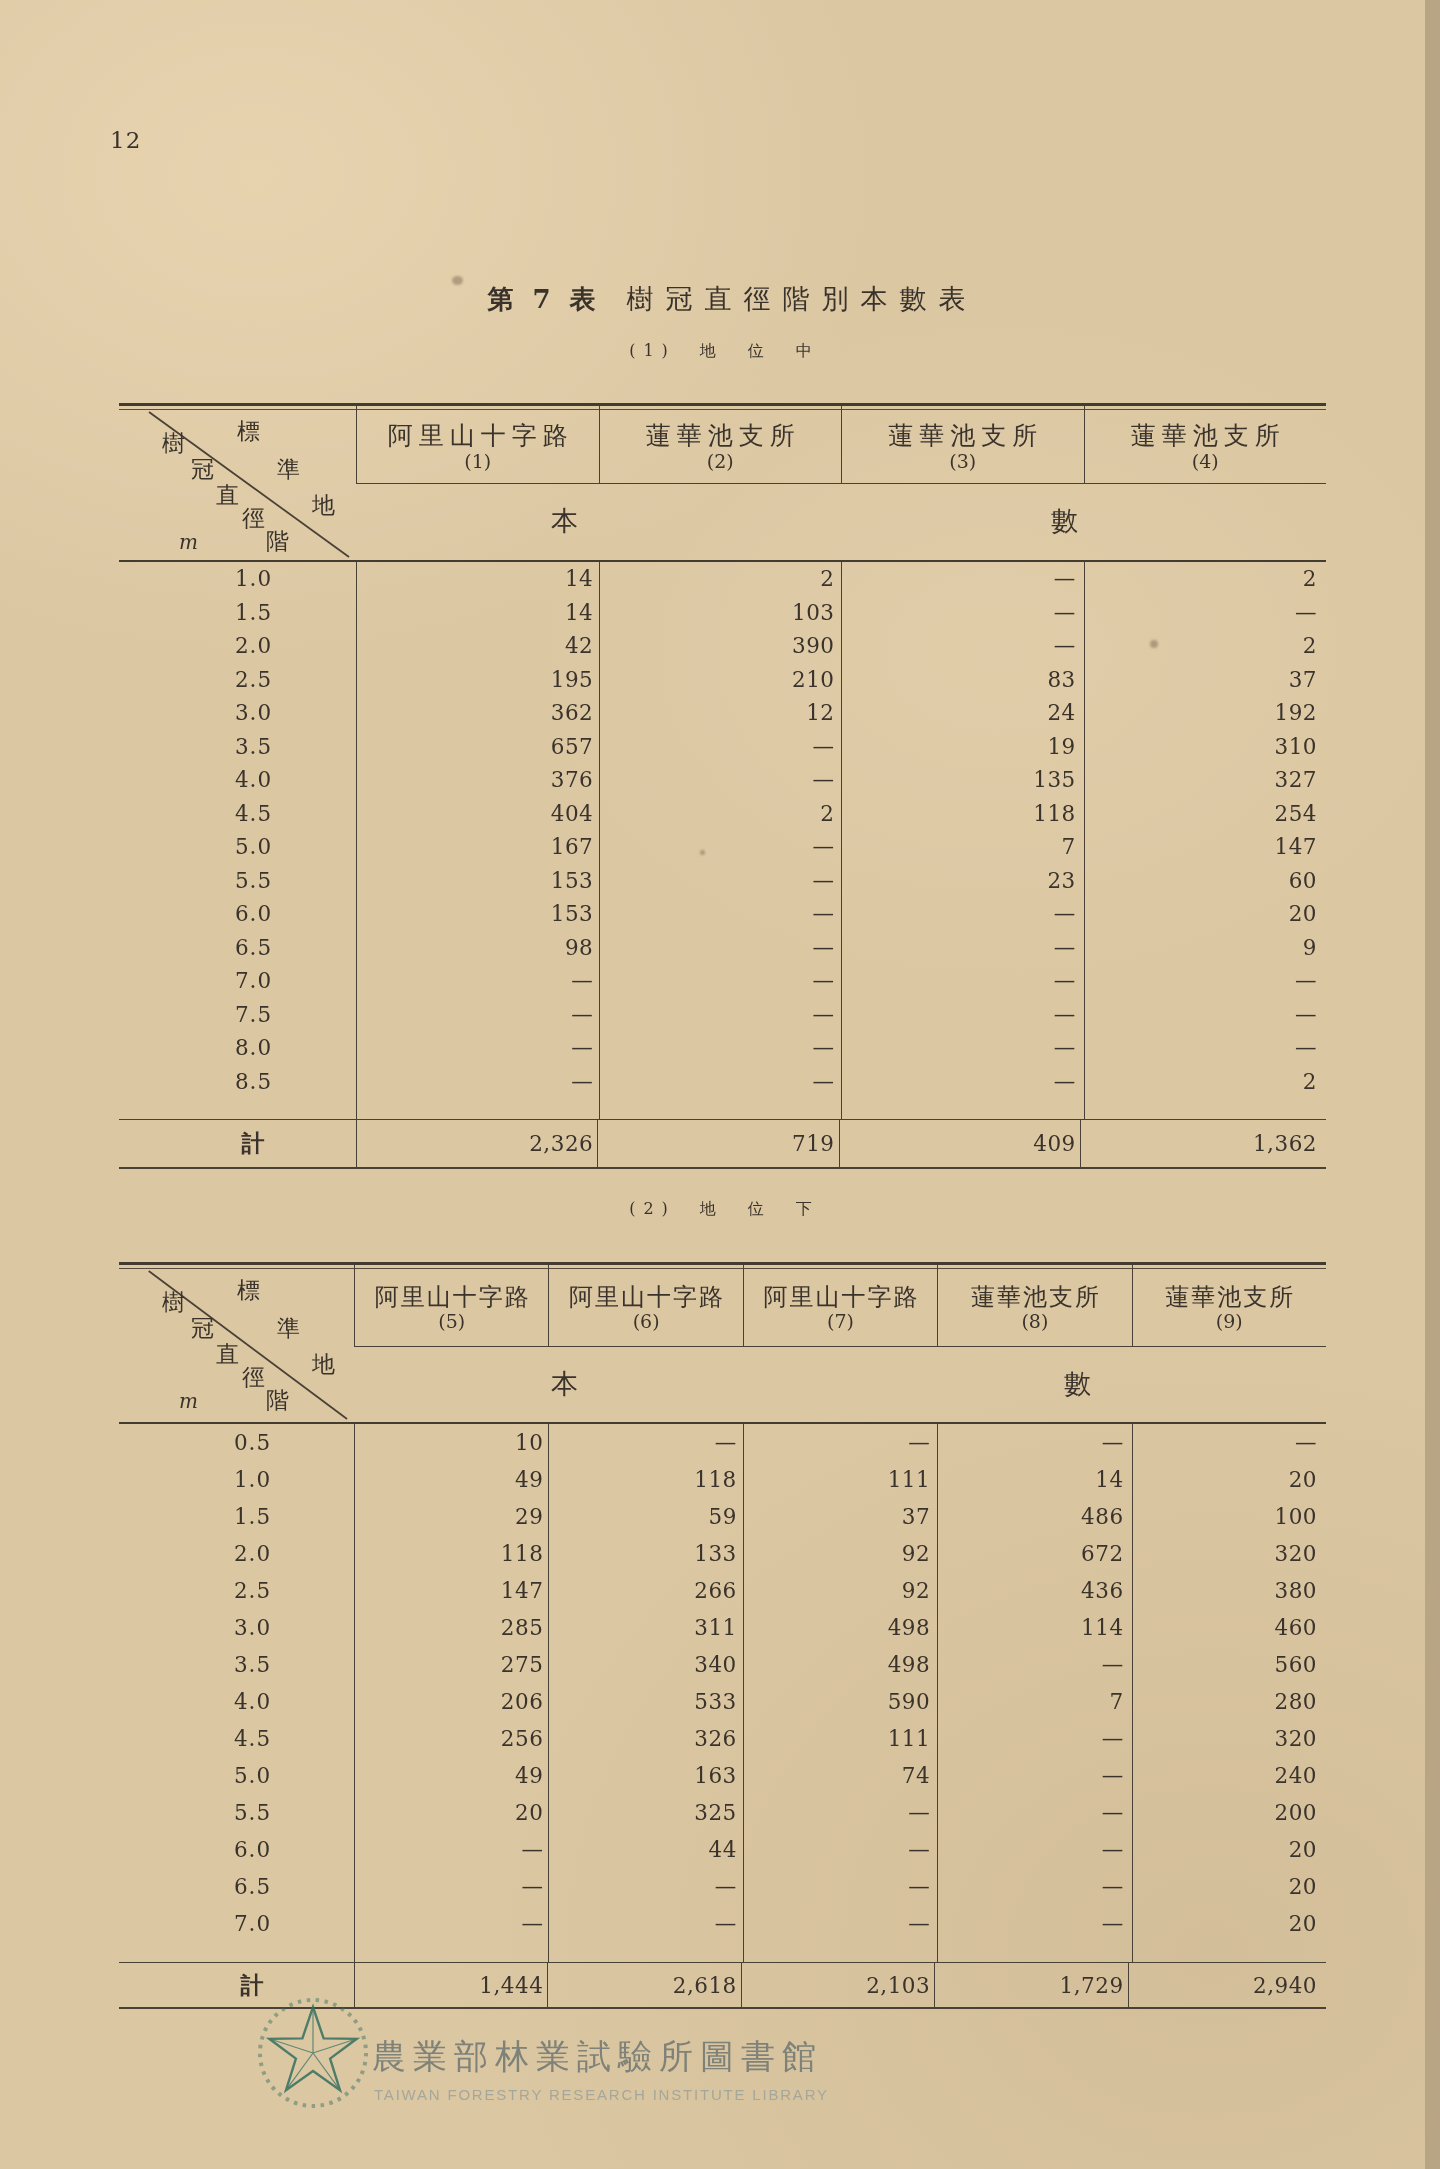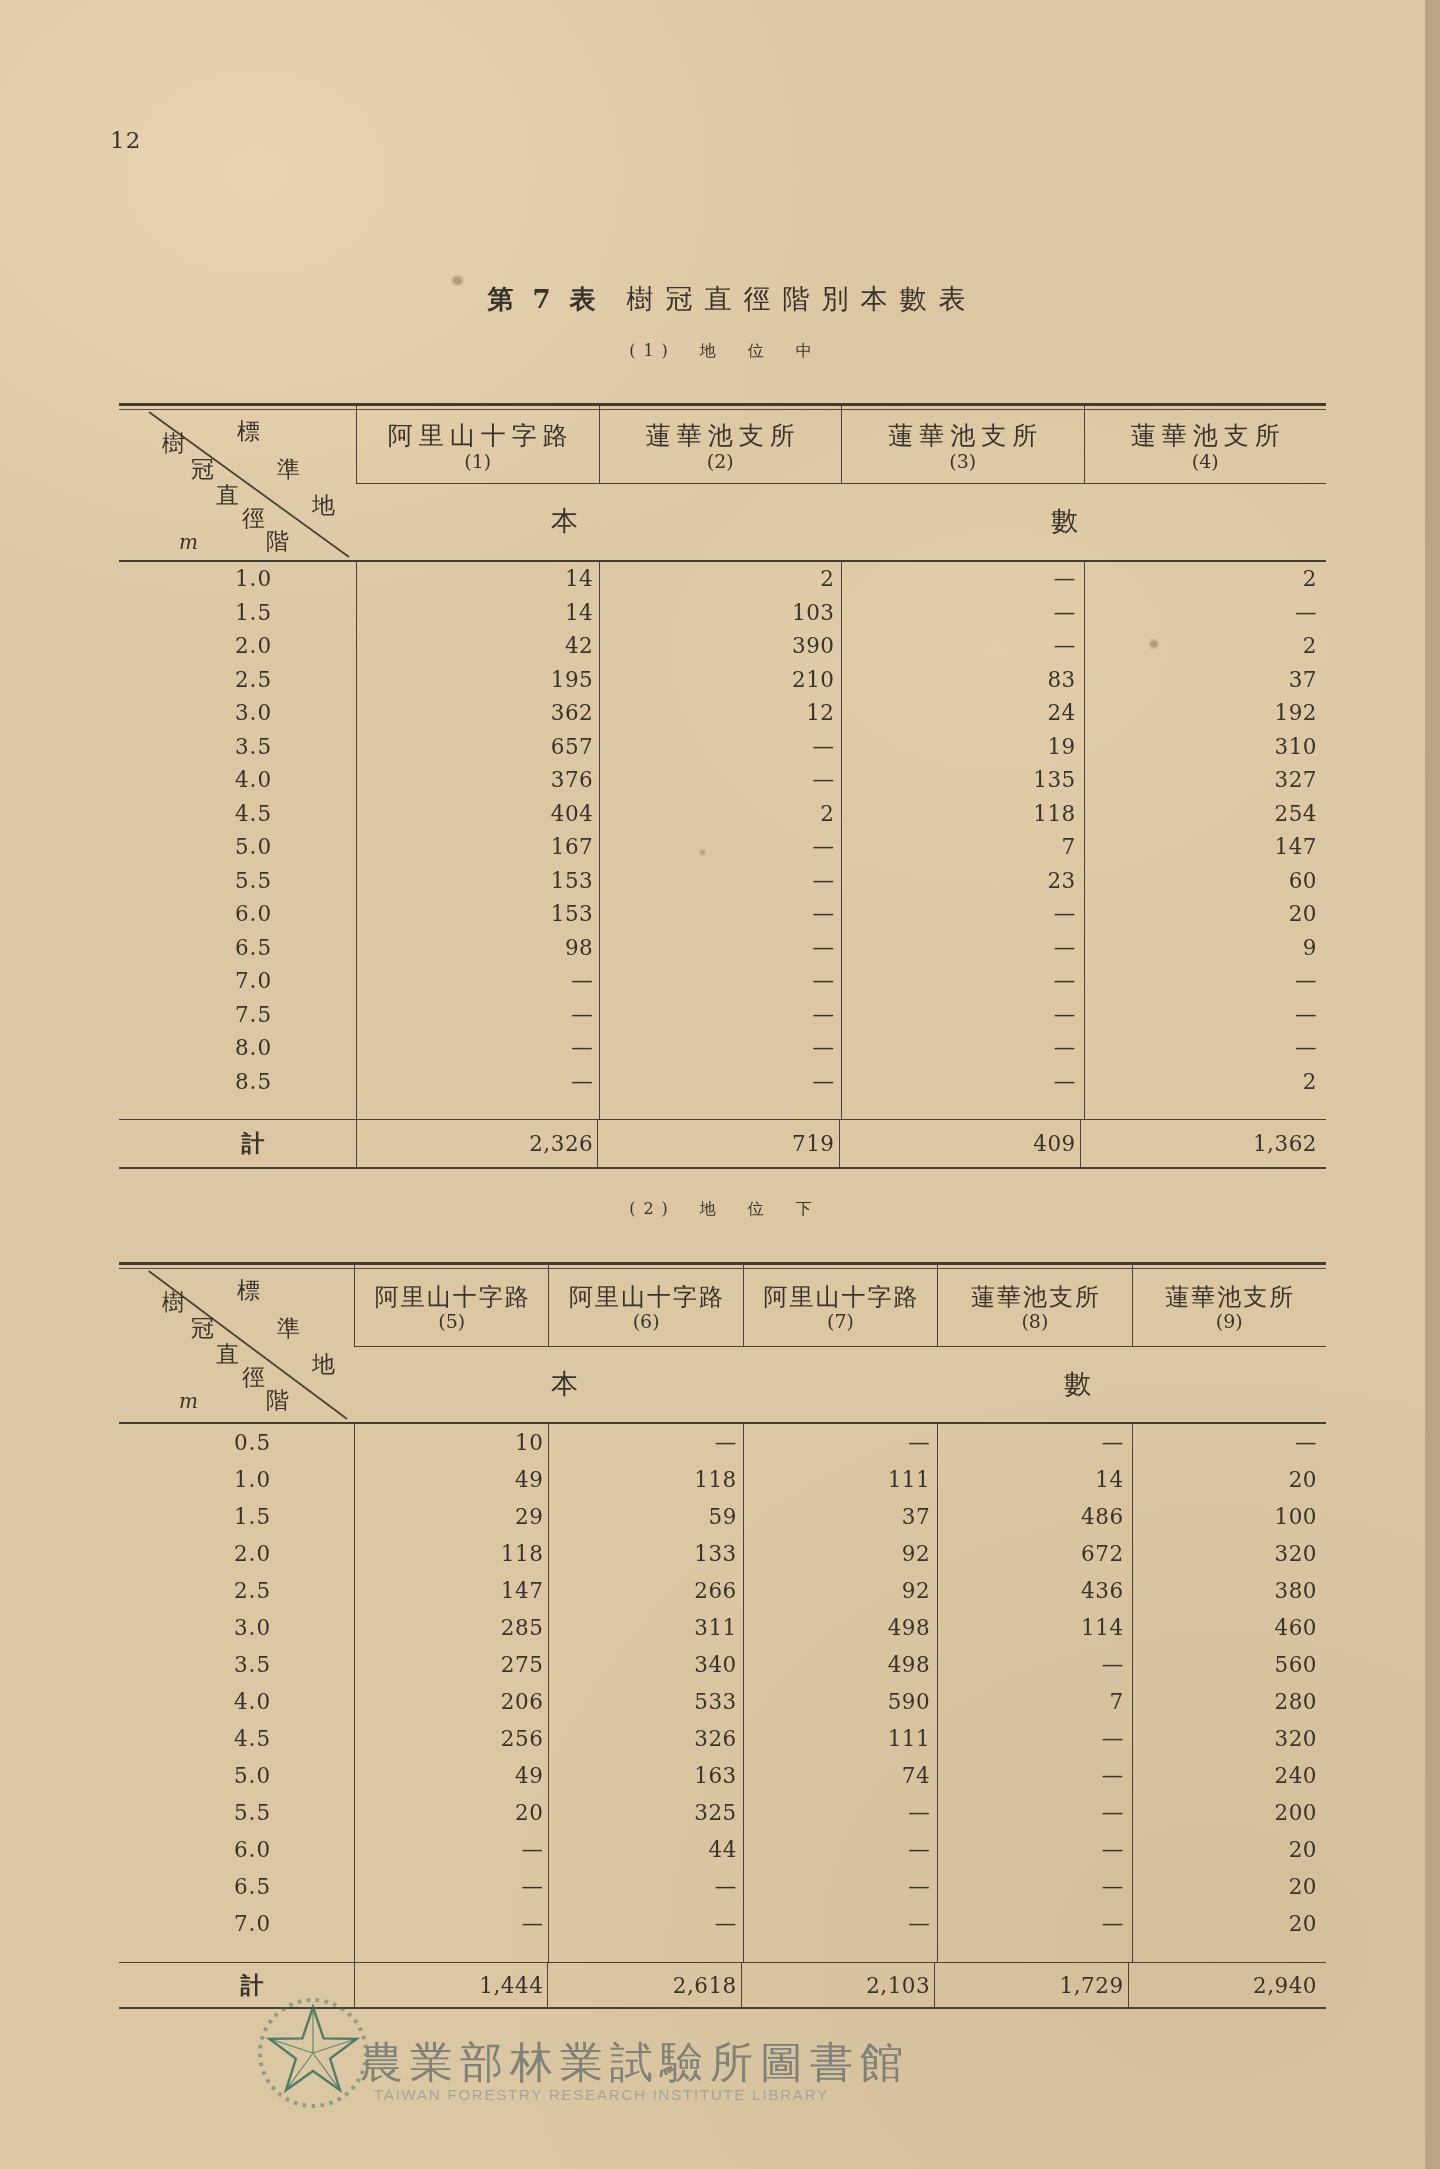--- a/index.html
+++ b/index.html
@@ -71,21 +71,21 @@
   .cell:last-child{padding-right:9px;}
 
   .trow{display:flex;align-items:center;border-top:1.6px solid var(--line);position:relative;}
   .tbl1 .trow{height:48px;}
   .tbl2 .trow{height:45px;}
   .trow .lbl{font-weight:bold;font-size:23px;}
   .trow .cell{border-left:1.6px solid var(--line);align-self:stretch;display:flex;align-items:center;justify-content:flex-end;}
 
   
   .logo{position:absolute;left:258px;top:1988px;width:110px;height:130px;opacity:.85;}
-  .footer-cn{position:absolute;left:360px;top:2034px;font-size:43px;letter-spacing:7px;color:var(--footer-gray);white-space:nowrap;font-family:Liberation Serif, serif;}
+  .footer-cn{position:absolute;left:372px;top:2034px;font-size:34px;letter-spacing:7px;color:var(--footer-gray);white-space:nowrap;font-family:Liberation Serif, serif;}
   .footer-en{position:absolute;left:374px;top:2086px;font-size:15px;letter-spacing:1.8px;color:var(--footer-gray-light);
              font-family:"Liberation Sans","DejaVu Sans",sans-serif;white-space:nowrap;}
 </style>
 </head>
 <body>
 
 <div class="page">
 
   <div class="speck" style="left:452px;top:276px;width:11px;height:9px;"></div>
   <div class="speck" style="left:1150px;top:640px;width:8px;height:8px;"></div>

